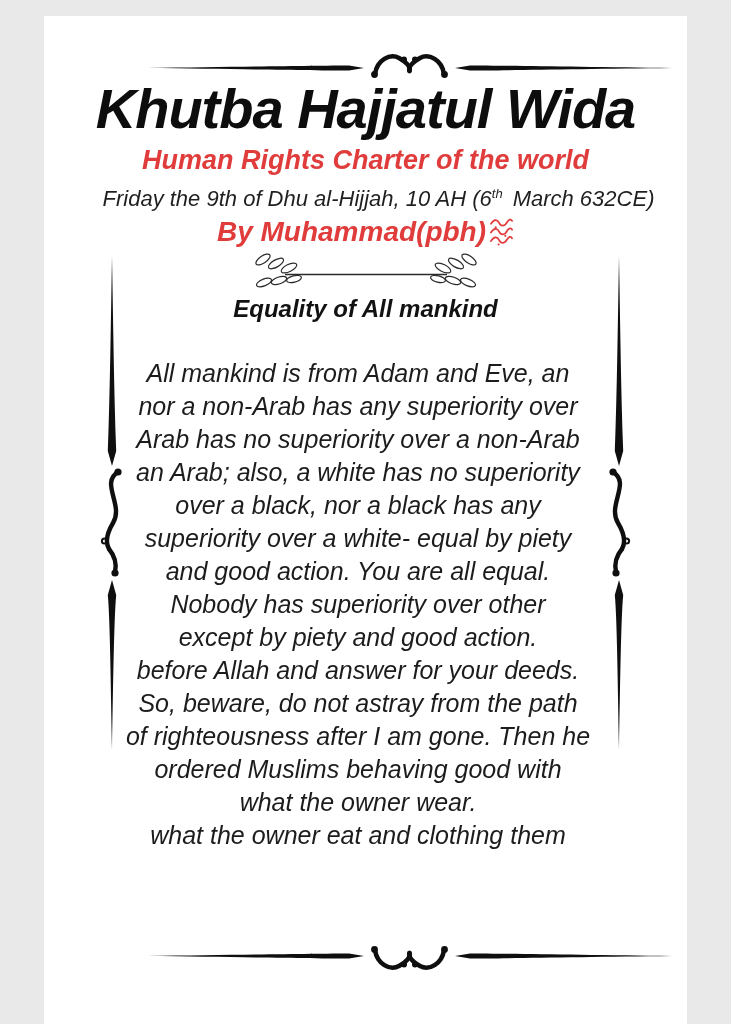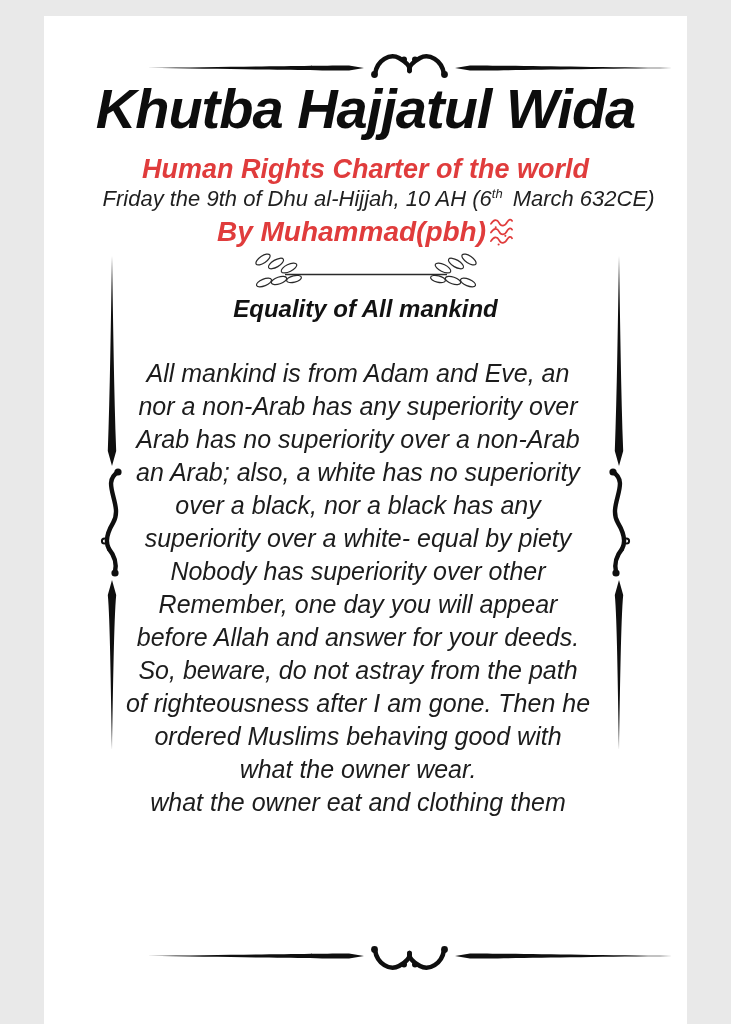--- a/index.html
+++ b/index.html
@@ -10,21 +10,21 @@
     --bottom-edge-bar:#17171d;
   }
   html,body{margin:0;padding:0;}
   body{background:#e9e9e9;font-family:"Liberation Sans","DejaVu Sans",sans-serif;}
   .page{
     position:relative;width:643px;height:1024px;margin:16px auto;
     background:var(--background);overflow:hidden;font-style:italic;
   }
   .abs-center{position:absolute;left:0;right:0;text-align:center;margin:0;}
   .title{top:62px;font-size:56px;font-weight:700;color:#0d0d0d;letter-spacing:-1px;line-height:1.1;}
-  .subtitle{top:138px;font-size:27px;font-weight:700;color:var(--accent-red);}
+  .subtitle{top:129px;font-size:27px;font-weight:700;color:var(--accent-red);}
   .dateline{top:170px;font-size:22px;font-weight:400;color:#1f1f1f;padding-left:26px;}
   .dateline sup{font-size:13px;line-height:0;}
   .date-suffix{margin-left:10px;}
   .byline{top:200px;font-size:28px;font-weight:700;color:var(--accent-red);
           display:flex;justify-content:center;align-items:flex-start;gap:3px;}
   .seal-icon{width:25px;height:31px;margin-top:1px;}
   .leaf-divider{position:absolute;left:0;right:0;margin:0 auto;top:237px;width:230px;height:36px;color:#2a2a2a;}
   .heading{top:279px;font-size:24px;font-weight:700;color:#121212;}
   .body-text{position:absolute;top:341px;left:50px;right:65px;text-align:center;
              font-size:25px;color:var(--text);}
@@ -100,22 +100,23 @@
 
   <h2 class="abs-center heading">Equality of All mankind</h2>
 
   <div class="body-text">
       <div>All mankind is from Adam and Eve, an</div>
       <div>nor a non-Arab has any superiority over</div>
       <div>Arab has no superiority over a non-Arab</div>
       <div>an Arab; also, a white has no superiority</div>
       <div>over a black, nor a black has any</div>
       <div>superiority over a white- equal by piety</div>
+      <div>and good action. You are all equal.</div>
       <div>Nobody has superiority over other</div>
-      <div>Remember, one day you will appear</div>
+      <div>except by piety and good action.</div>
       <div>before Allah and answer for your deeds.</div>
       <div>So, beware, do not astray from the path</div>
       <div>of righteousness after I am gone. Then he</div>
       <div>ordered Muslims behaving good with</div>
       <div>what the owner wear.</div>
       <div>what the owner eat and clothing them</div>
     </div>
 
   <svg class="side-ornament left" viewBox="0 0 36 500" aria-hidden="true">
     <g fill="currentColor">

